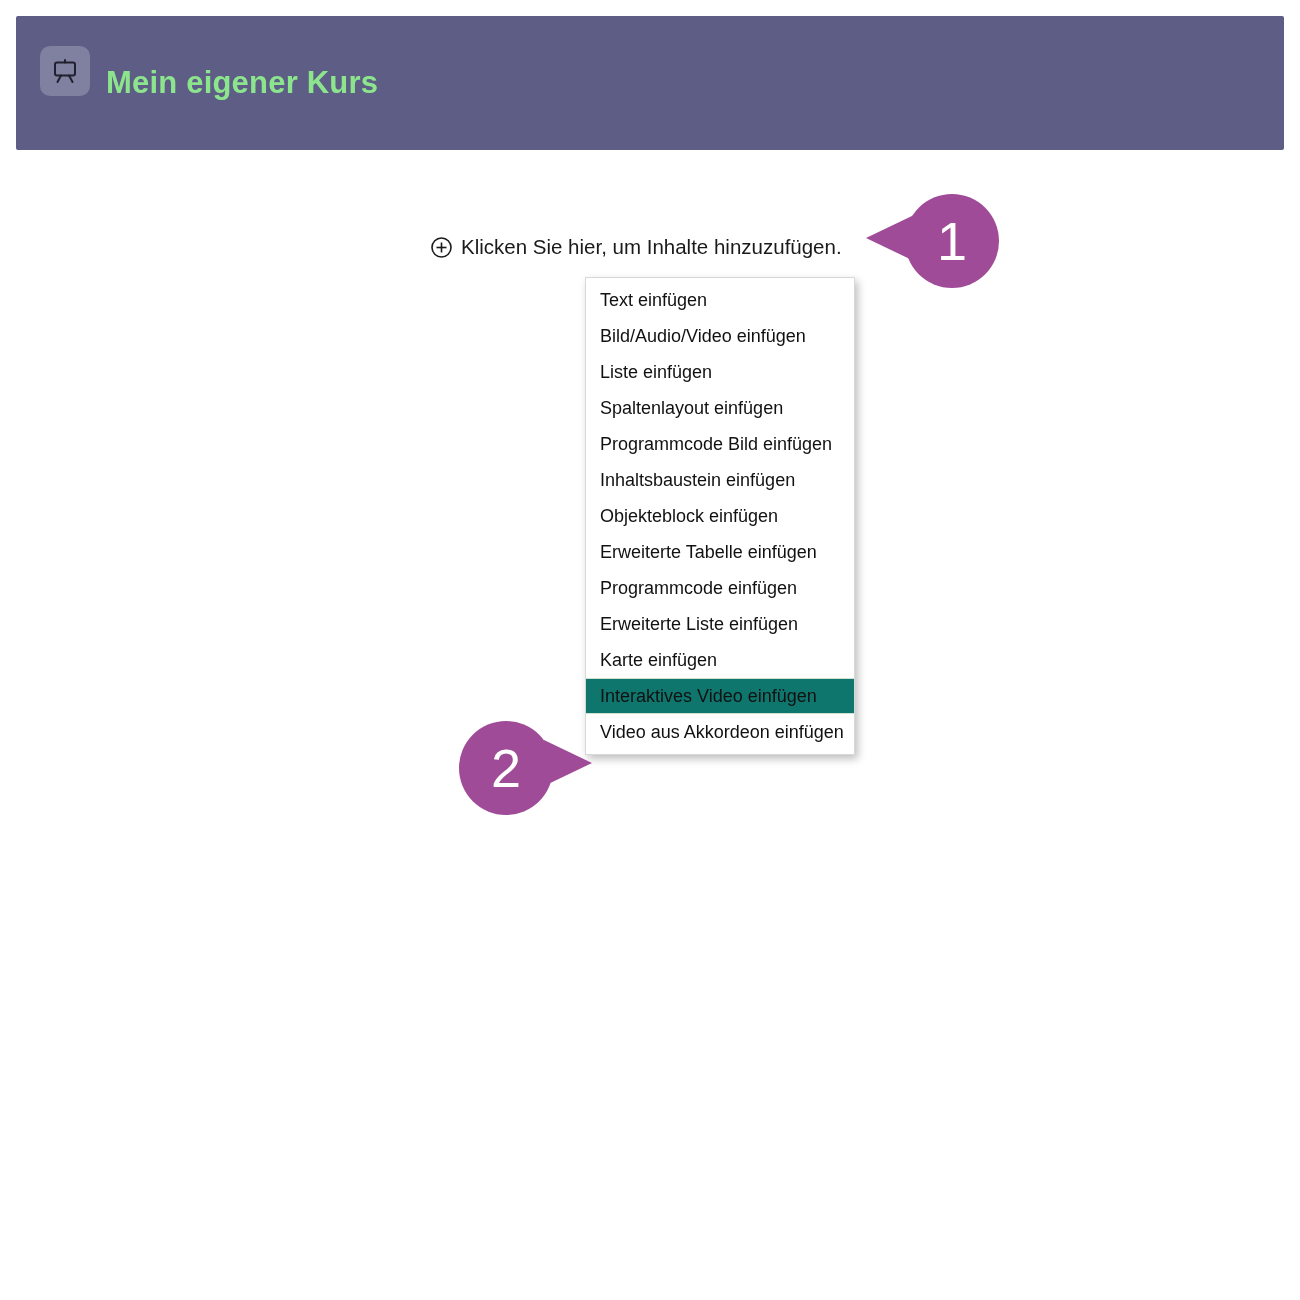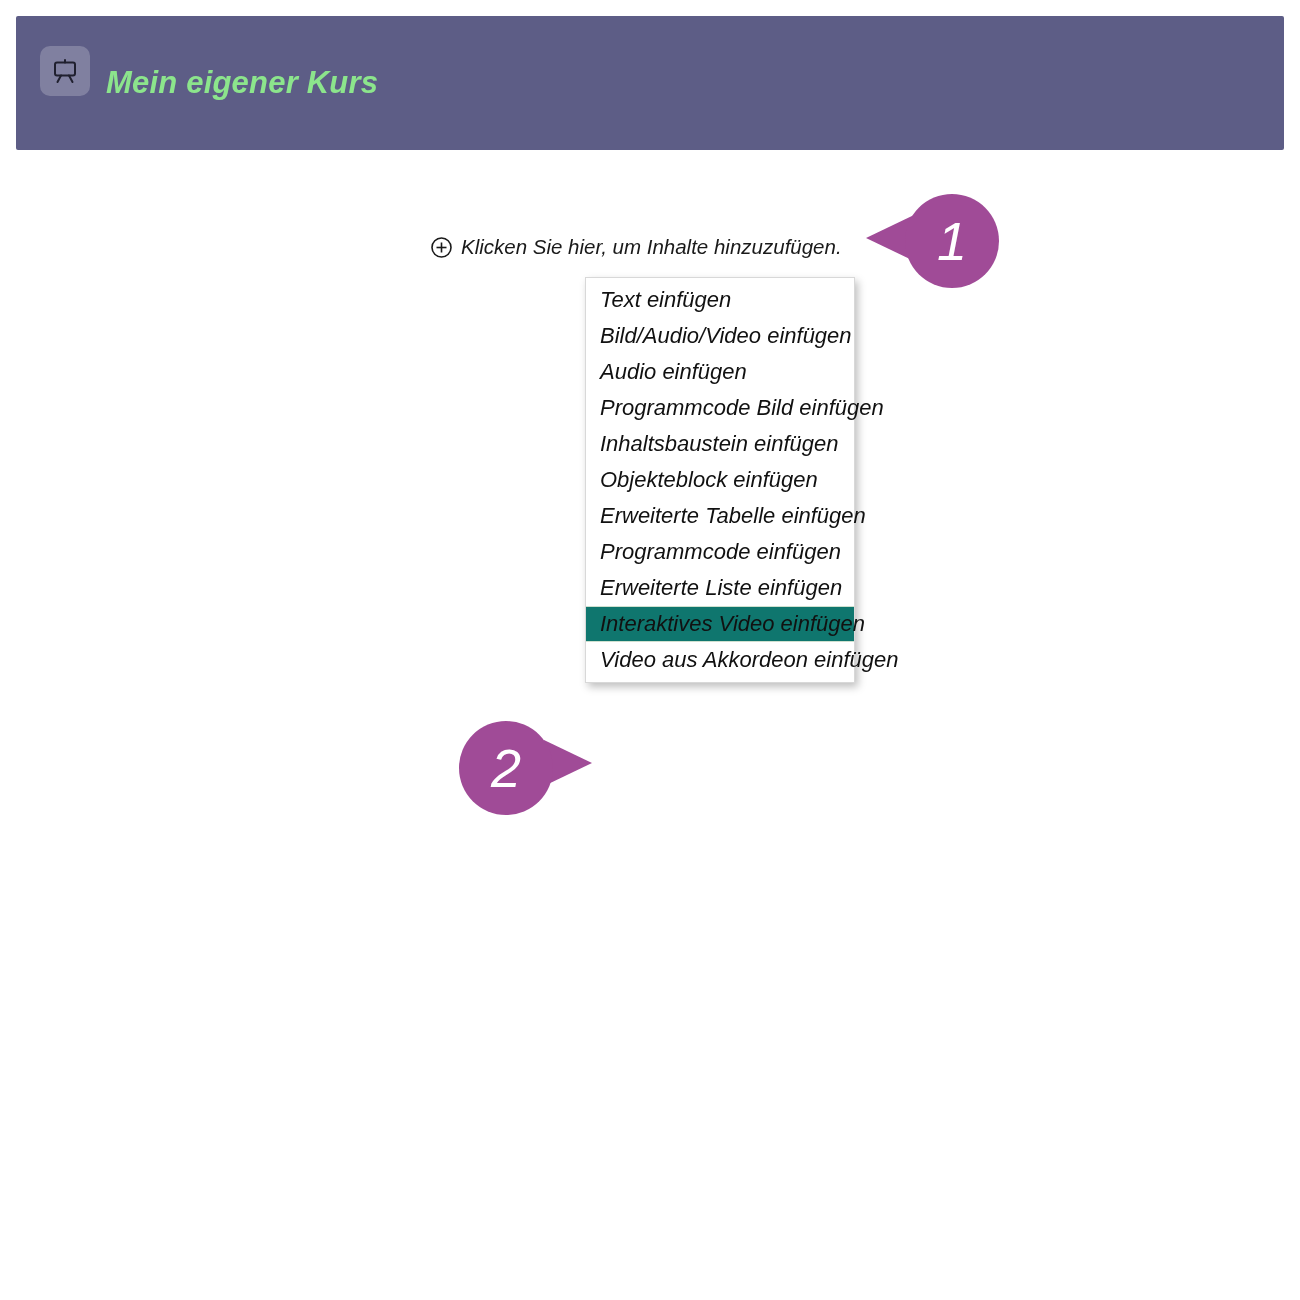--- a/index.html
+++ b/index.html
@@ -1,17 +1,17 @@
 <!DOCTYPE html>
 <html><head>
 <meta charset="utf-8">
 <style>
   html, body { margin: 0; padding: 0; background: #ffffff; }
   body { width: 1300px; height: 1300px; font-family: "Liberation Sans", "DejaVu Sans", sans-serif; }
-  .canvas { position: relative; width: 1300px; height: 1020px; overflow: hidden; font-style: italic; }
+  .canvas { position: relative; width: 1300px; height: 1020px; overflow: hidden; }
 
   
   .course-header {
     position: absolute; left: 16px; top: 16px; width: 1268px; height: 134px;
     background: #5d5d86; border-radius: 2px;
   }
   .icon-box {
     position: absolute; left: 24px; top: 30px; width: 50px; height: 50px;
     background: rgba(255,255,255,0.22); border-radius: 10px;
     display: flex; align-items: center; justify-content: center;
@@ -32,21 +32,21 @@
 
   
   .insert-menu {
     position: absolute; left: 585px; top: 277px; width: 270px;
     background: #ffffff; border: 1px solid #d8d8d8;
     box-shadow: 3px 4px 8px rgba(0,0,0,0.25);
     padding: 4px 0; box-sizing: border-box;
   }
   .menu-item {
     height: 36px; line-height: 36px; padding: 0 14px;
-    font-size: 22px; color: #111111; white-space: nowrap; cursor: pointer;
+    font-size: 18px; color: #111111; white-space: nowrap; cursor: pointer;
   }
   .menu-item.highlighted {
     background: #0f766e;
     box-shadow: inset 0 1px 0 #cfe0cf, inset 0 -1px 0 #cfe0cf;
   }
 
   
   .callout { position: absolute; pointer-events: none; }
   .callout-1 { left: 866px; top: 193px; width: 134px; height: 100px; }
   .callout-2 { left: 456px; top: 720px; width: 136px; height: 98px; }
@@ -81,27 +81,29 @@
         <line x1="11.5" y1="6.5" x2="11.5" y2="16.5" stroke="#1a1a1a" stroke-width="1.6"></line>
         <line x1="6.5" y1="11.5" x2="16.5" y2="11.5" stroke="#1a1a1a" stroke-width="1.6"></line>
       </svg>
     </span>
     <span>Klicken Sie hier, um Inhalte hinzuzufügen.</span>
   </div>
 
   <div class="insert-menu">
     <div class="menu-item">Text einfügen</div>
     <div class="menu-item">Bild/Audio/Video einfügen</div>
-    <div class="menu-item">Audio einfügen</div>
+    <div class="menu-item">Liste einfügen</div>
+    <div class="menu-item">Spaltenlayout einfügen</div>
     <div class="menu-item">Programmcode Bild einfügen</div>
     <div class="menu-item">Inhaltsbaustein einfügen</div>
     <div class="menu-item">Objekteblock einfügen</div>
     <div class="menu-item">Erweiterte Tabelle einfügen</div>
     <div class="menu-item">Programmcode einfügen</div>
     <div class="menu-item">Erweiterte Liste einfügen</div>
+    <div class="menu-item">Karte einfügen</div>
     <div class="menu-item highlighted">Interaktives Video einfügen</div>
     <div class="menu-item">Video aus Akkordeon einfügen</div>
   </div>
 
   <svg class="callout callout-1" viewBox="0 0 134 100">
     <path d="M 0 45 L 48 22 L 48 68 Z" fill="#a04b97"></path>
     <circle cx="86" cy="48" r="47" fill="#a04b97"></circle>
     <text x="86" y="67" text-anchor="middle">1</text>
   </svg>
 

